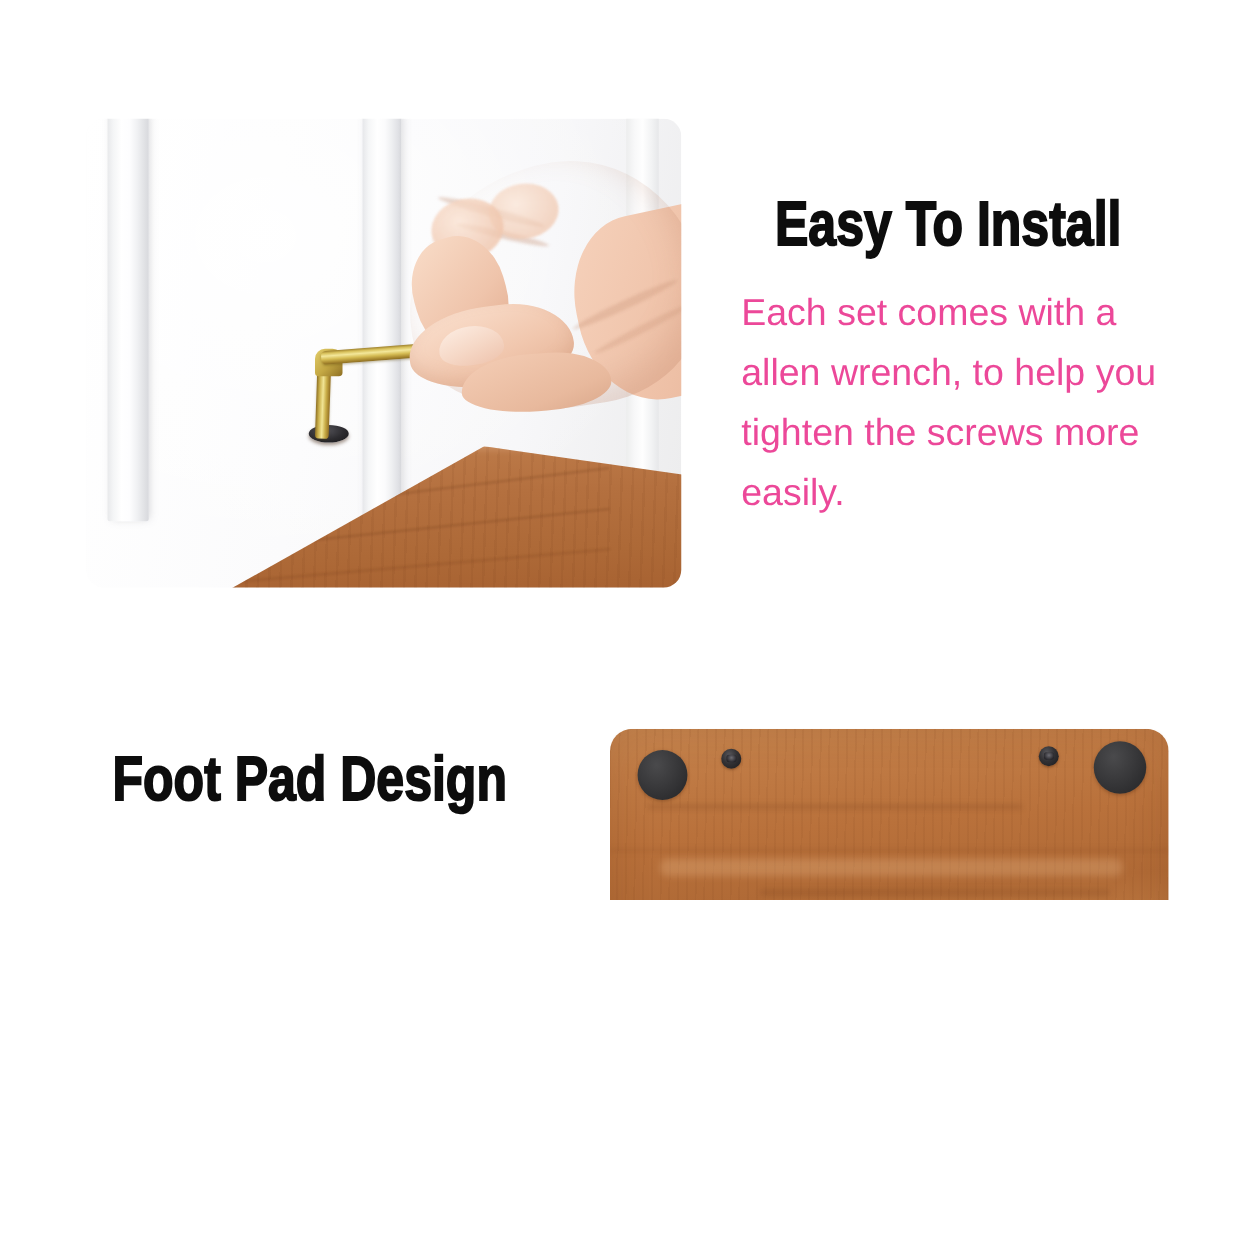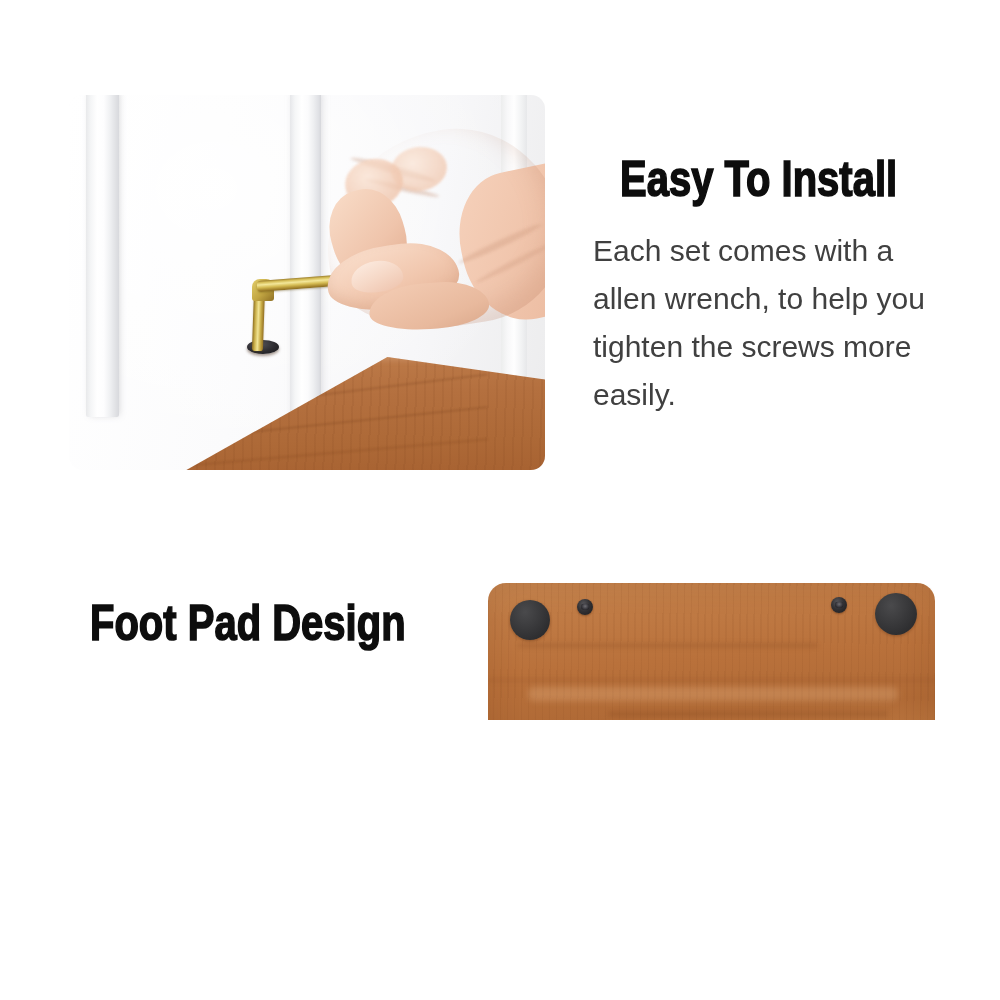--- a/index.html
+++ b/index.html
@@ -28,21 +28,21 @@
     white-space: nowrap;
     letter-spacing: 0px;
     transform-origin: left top;
     transform: scaleX(0.80);
     -webkit-text-stroke: 1.6px #0d0d0d;
   }
   .feature-body {
     position: absolute;
     font-family: "Liberation Sans", sans-serif;
     font-weight: 400;
-    color: #404040;
+    color: #ec4899;
     white-space: pre-line;
   }
 
   
   .photo {
     position: absolute;
     overflow: hidden;
     border-radius: 14px;
     background: #fdfdfd;
   }

